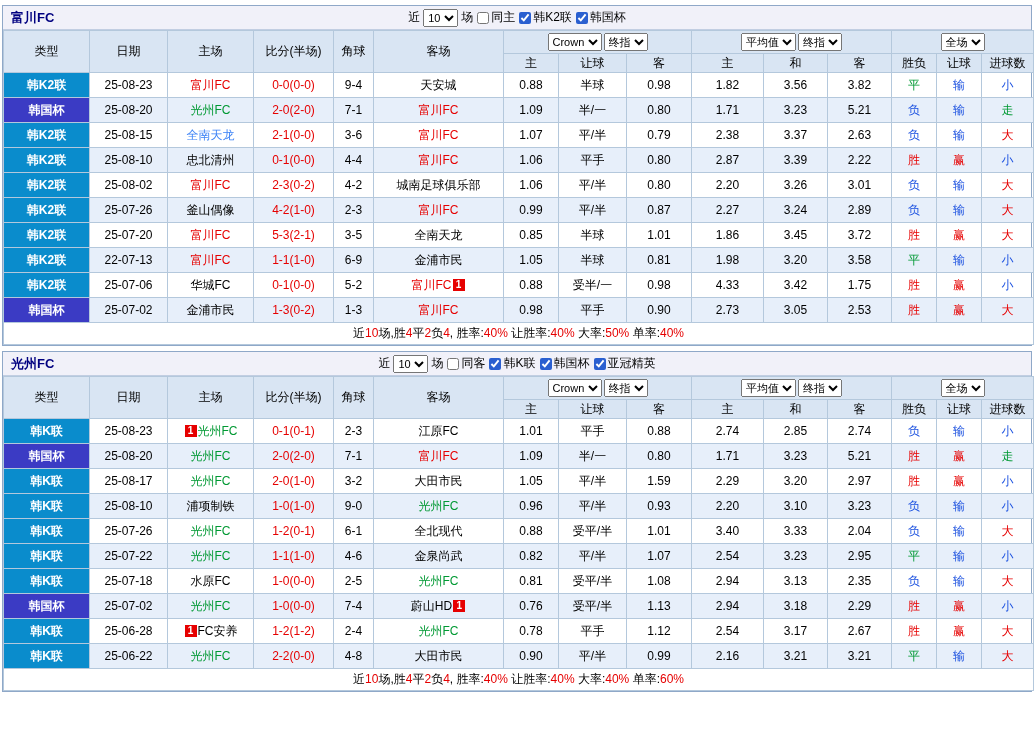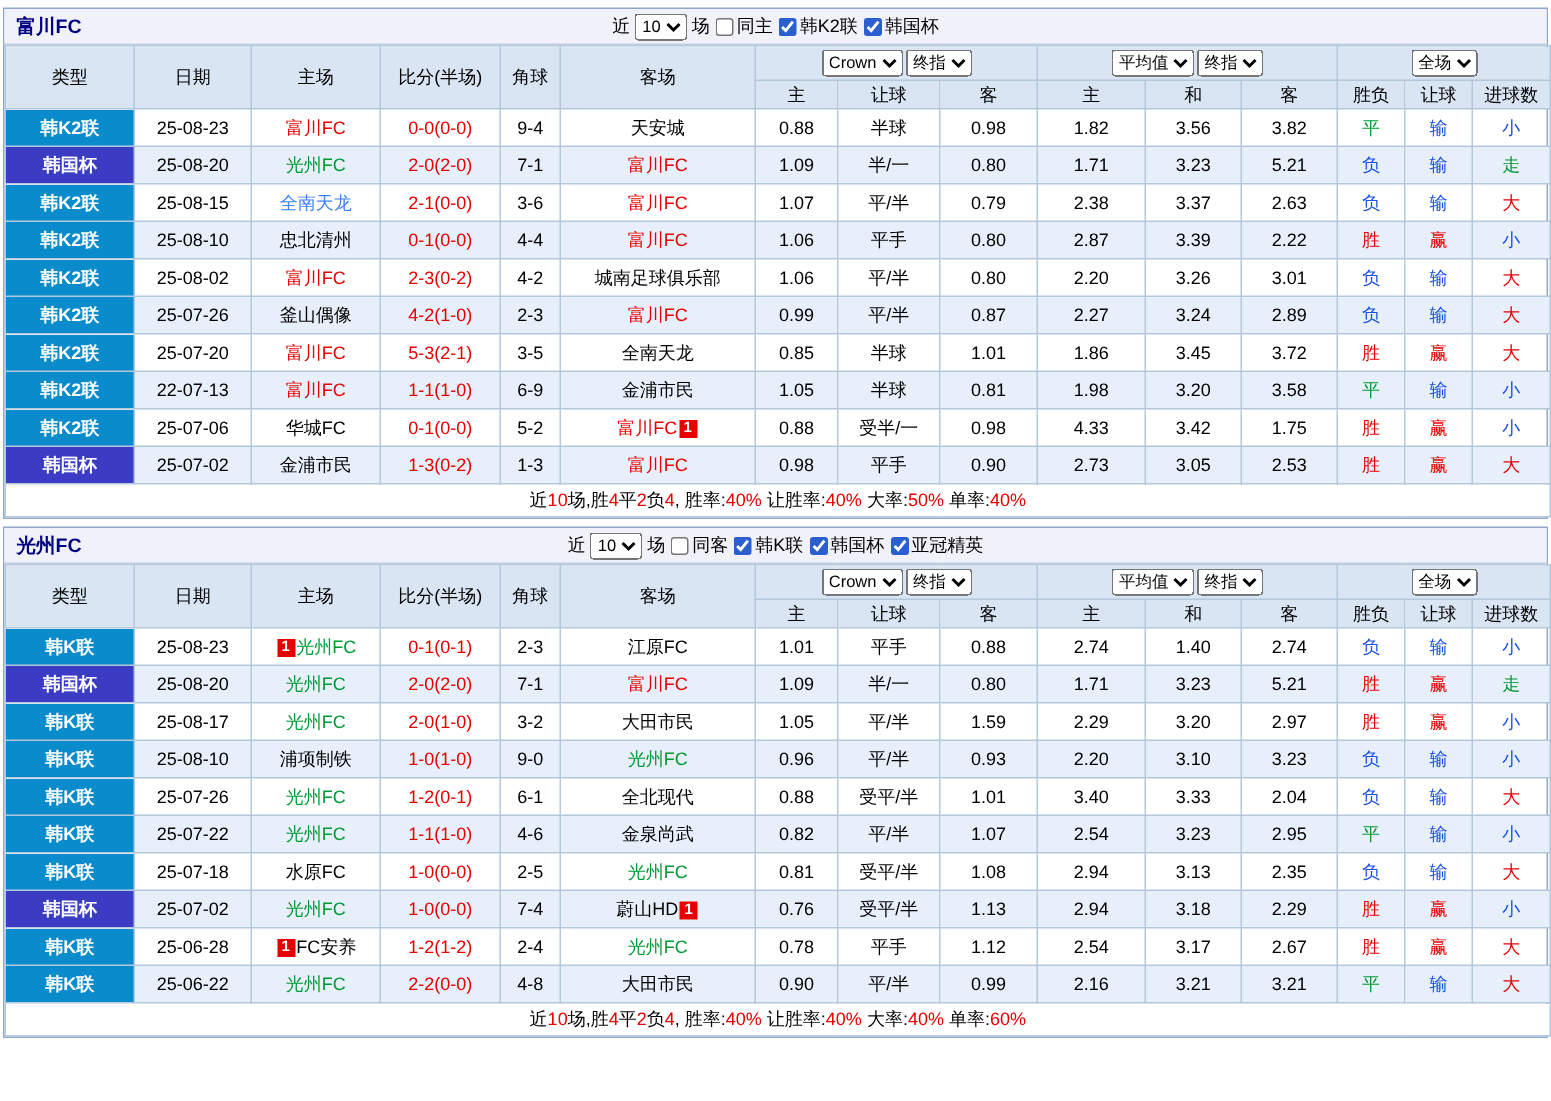--- a/index.html
+++ b/index.html
@@ -334,21 +334,21 @@
               <td class="lg" style="background: rgb(10, 140, 204);">韩K联</td>
               <td>25-08-23</td>
               <td><span style="color: rgb(0, 153, 51);"><span class="badge">1</span><span>光州FC</span></span></td>
               <td class="score">0-1(0-1)</td>
               <td>2-3</td>
               <td><span style="color: rgb(0, 0, 0);"><span>江原FC</span></span></td>
               <td>1.01</td>
               <td>平手</td>
               <td>0.88</td>
               <td>2.74</td>
-              <td>1.40</td>
+              <td>2.85</td>
               <td>2.74</td>
               <td style="color: rgb(26, 80, 224);">负</td>
               <td style="color: rgb(26, 80, 224);">输</td>
               <td style="color: rgb(26, 80, 224);">小</td>
             </tr>
             <tr>
               <td class="lg" style="background: rgb(59, 59, 196);">韩国杯</td>
               <td>25-08-20</td>
               <td><span style="color: rgb(0, 153, 51);"><span>光州FC</span></span></td>
               <td class="score">2-0(2-0)</td>

